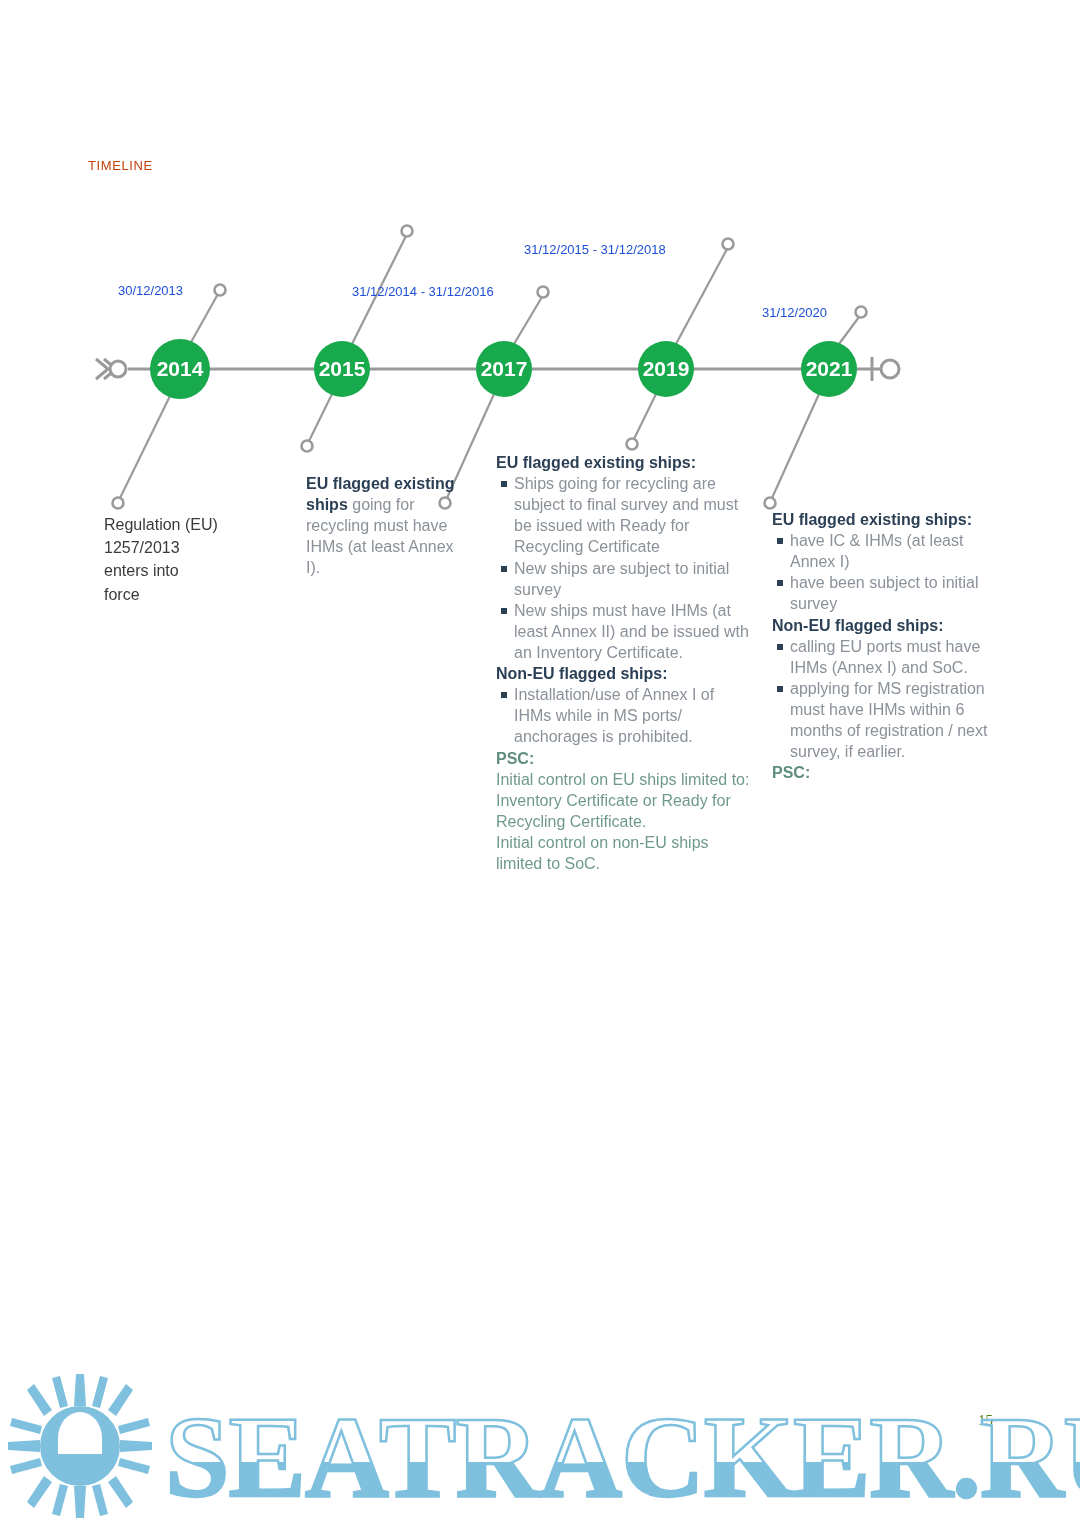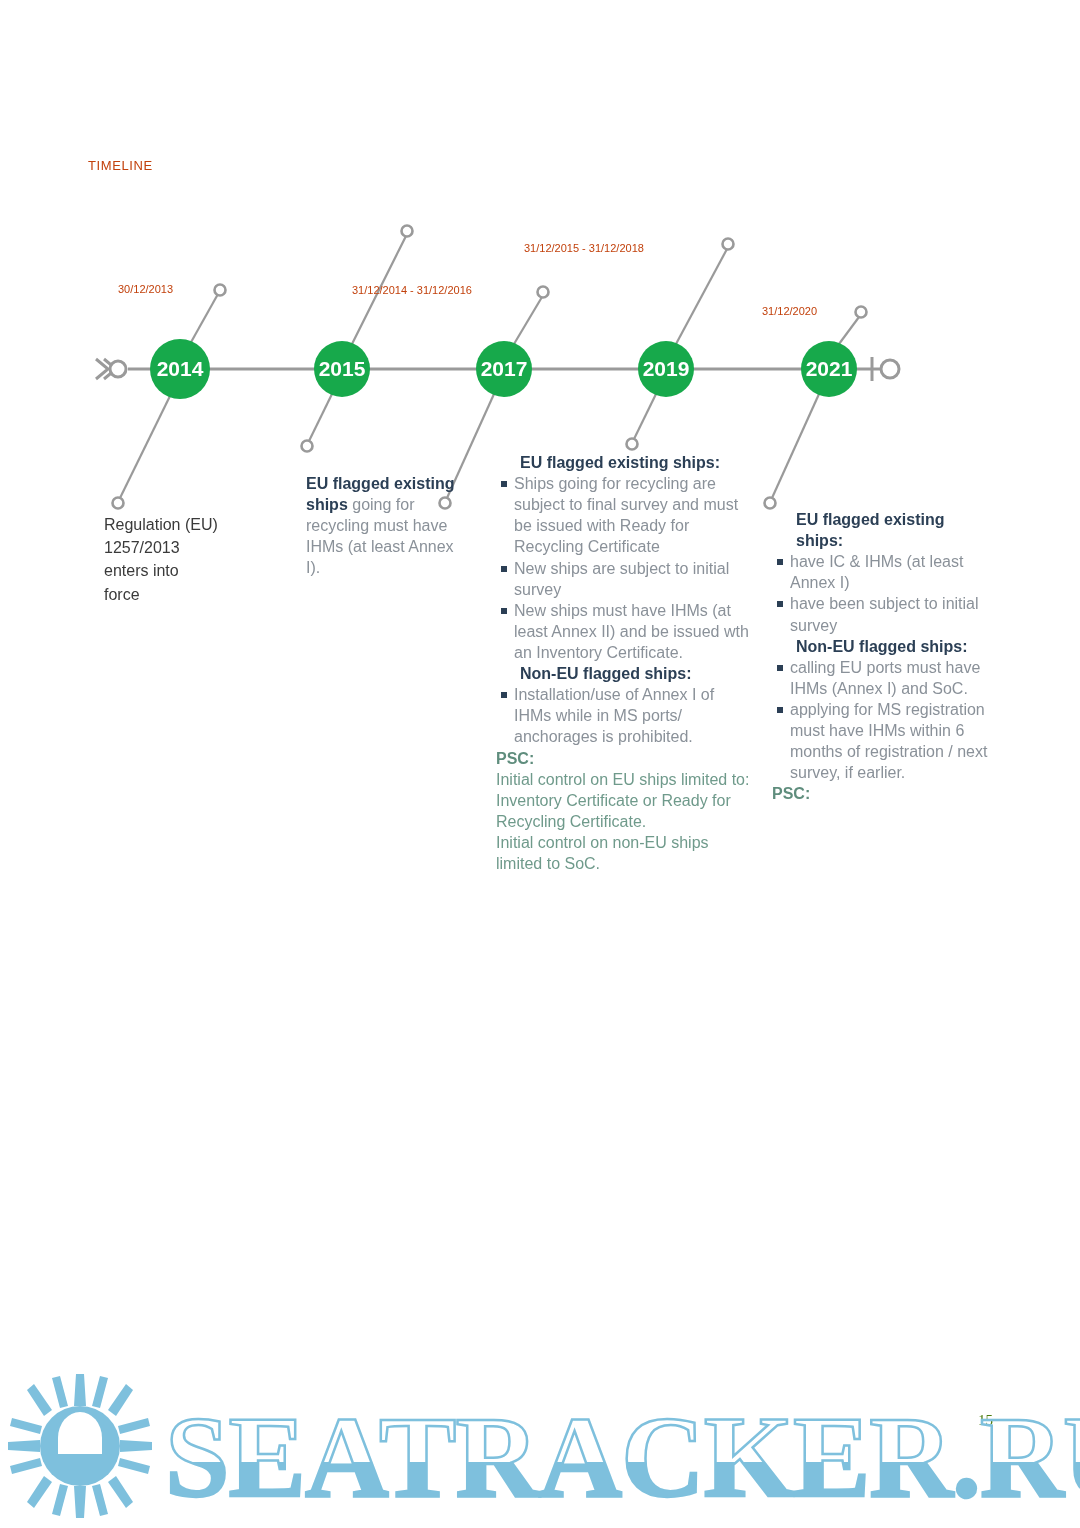--- a/index.html
+++ b/index.html
@@ -68,38 +68,37 @@
     font-family: "Liberation Sans", sans-serif;
     font-size: 21px;
     font-weight: 700;
     text-anchor: middle;
     dominant-baseline: middle;
   }
 
   
   .date-label {
     position: absolute;
-    font-size: 11px;
-    color: #c2410c;
+    font-size: 13px;
+    color: #1d4ed8;
     white-space: nowrap;
     font-weight: 400;
   }
 
   
   .block {
     position: absolute;
     font-size: 16px;
     line-height: 1.32;
     color: #8a9199;
   }
   .block .head {
     font-weight: 700;
     color: #2b3f55;
     display: block;
-    margin-left: 24px;
   }
   .block .head-inline {
     font-weight: 700;
     color: #2b3f55;
   }
   .block p {
     margin: 0;
   }
   .block ul {
     margin: 0 0 0 0;

